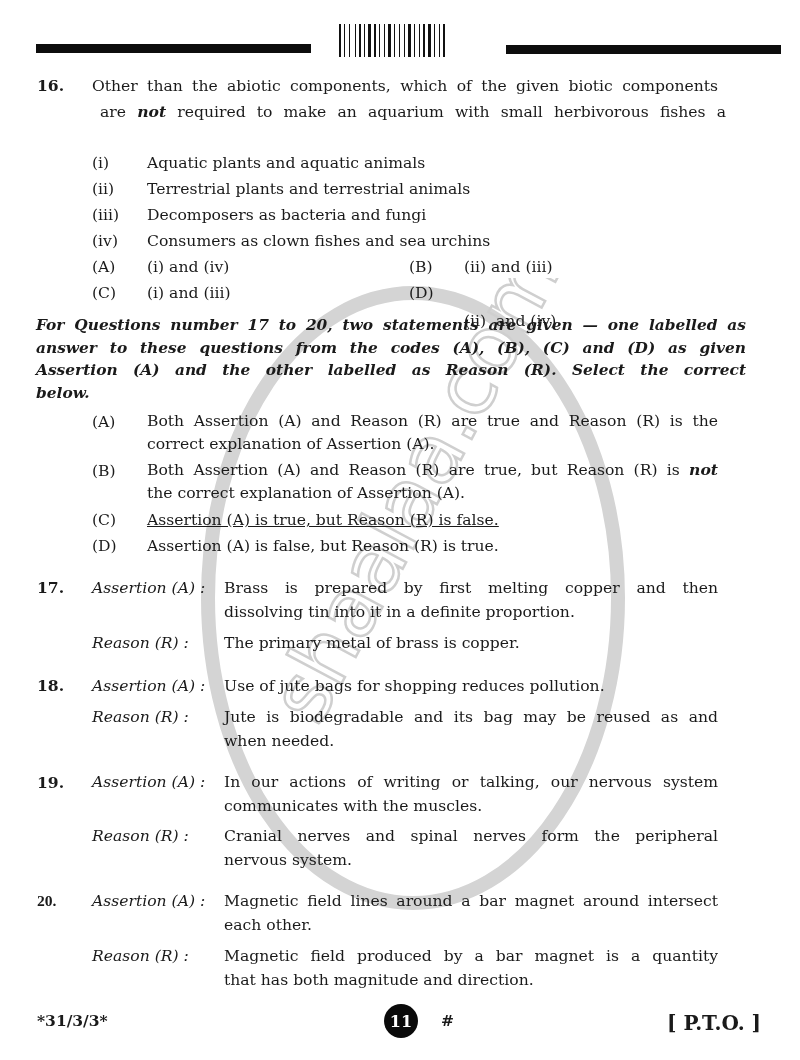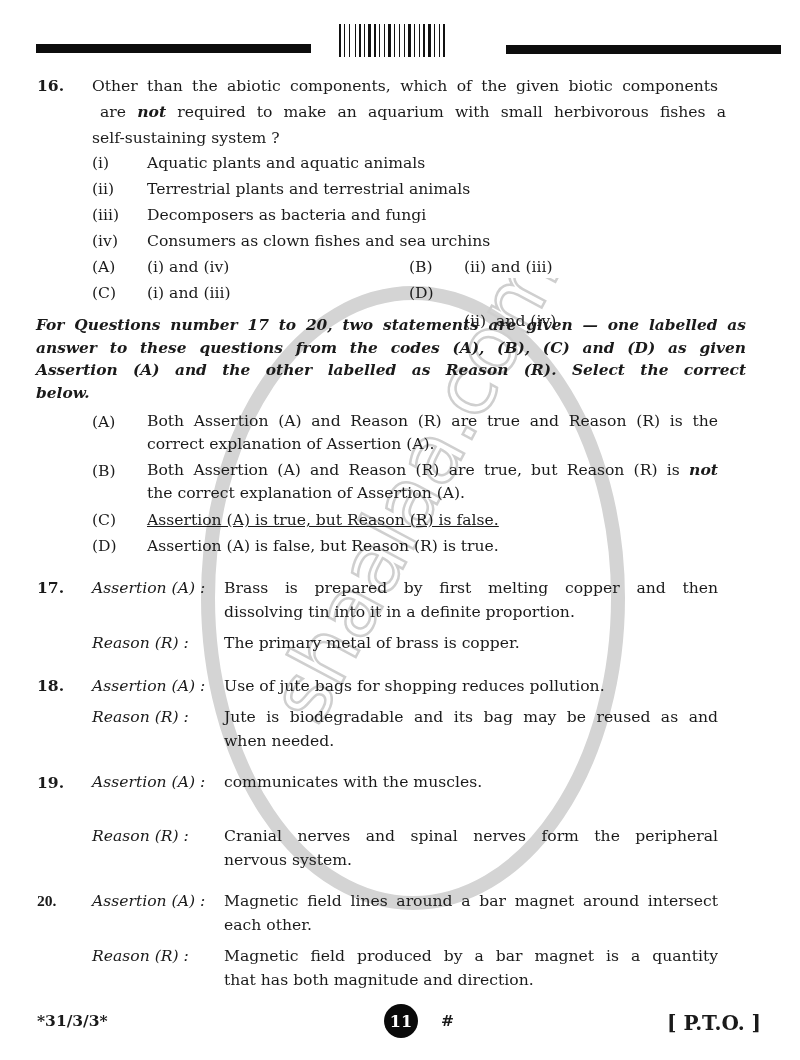--- a/index.html
+++ b/index.html
@@ -100,21 +100,20 @@
     </div>
   <div class="hdr-bar right"></div>
 
   <div class="qnum" style="left:37px; top:73px;">16.</div>
   <div class="txt just-full" style="left:92px; top:73px; width:626px;">Other than the abiotic components, which of the given biotic components</div>
   <div class="txt just-full" style="left:100px; top:99px; width:626px;">
     <span>are</span>
     <span class="bi">not</span>
     <span>required to make an aquarium with small herbivorous fishes a</span>
   </div>
-  <div class="txt" style="left:92px; top:125px;">self-sustaining system ?</div>
 
   <div class="txt" style="left:92px; top:150px;">(i)</div>
   <div class="txt" style="left:147px; top:150px;">Aquatic plants and aquatic animals</div>
   <div class="txt" style="left:92px; top:176px;">(ii)</div>
   <div class="txt" style="left:147px; top:176px;">Terrestrial plants and terrestrial animals</div>
   <div class="txt" style="left:92px; top:202px;">(iii)</div>
   <div class="txt" style="left:147px; top:202px;">Decomposers as bacteria and fungi</div>
   <div class="txt" style="left:92px; top:228px;">(iv)</div>
   <div class="txt" style="left:147px; top:228px;">Consumers as clown fishes and sea urchins</div>
 
@@ -169,20 +168,21 @@
   </div>
   <div class="ar-label" style="left:92px; top:705px;">Reason (R) :</div>
   <div class="ar-text" style="top:705px;">
     <span class="line j">Jute is biodegradable and its bag may be reused as and</span>
     <span class="line">when needed.</span>
   </div>
 
   <div class="qnum" style="left:37px; top:770px;">19.</div>
   <div class="ar-label" style="left:92px; top:770px;">Assertion (A) :</div>
   <div class="ar-text" style="top:770px;">
+    <span class="line j">In our actions of writing or talking, our nervous system</span>
     <span class="line">communicates with the muscles.</span>
   </div>
   <div class="ar-label" style="left:92px; top:824px;">Reason (R) :</div>
   <div class="ar-text" style="top:824px;">
     <span class="line j">Cranial nerves and spinal nerves form the peripheral</span>
     <span class="line">nervous system.</span>
   </div>
 
   <div class="qnum" style="left:37px; top:888px;font-family:Liberation Serif, serif;">20.</div>
   <div class="ar-label" style="left:92px; top:889px;">Assertion (A) :</div>

